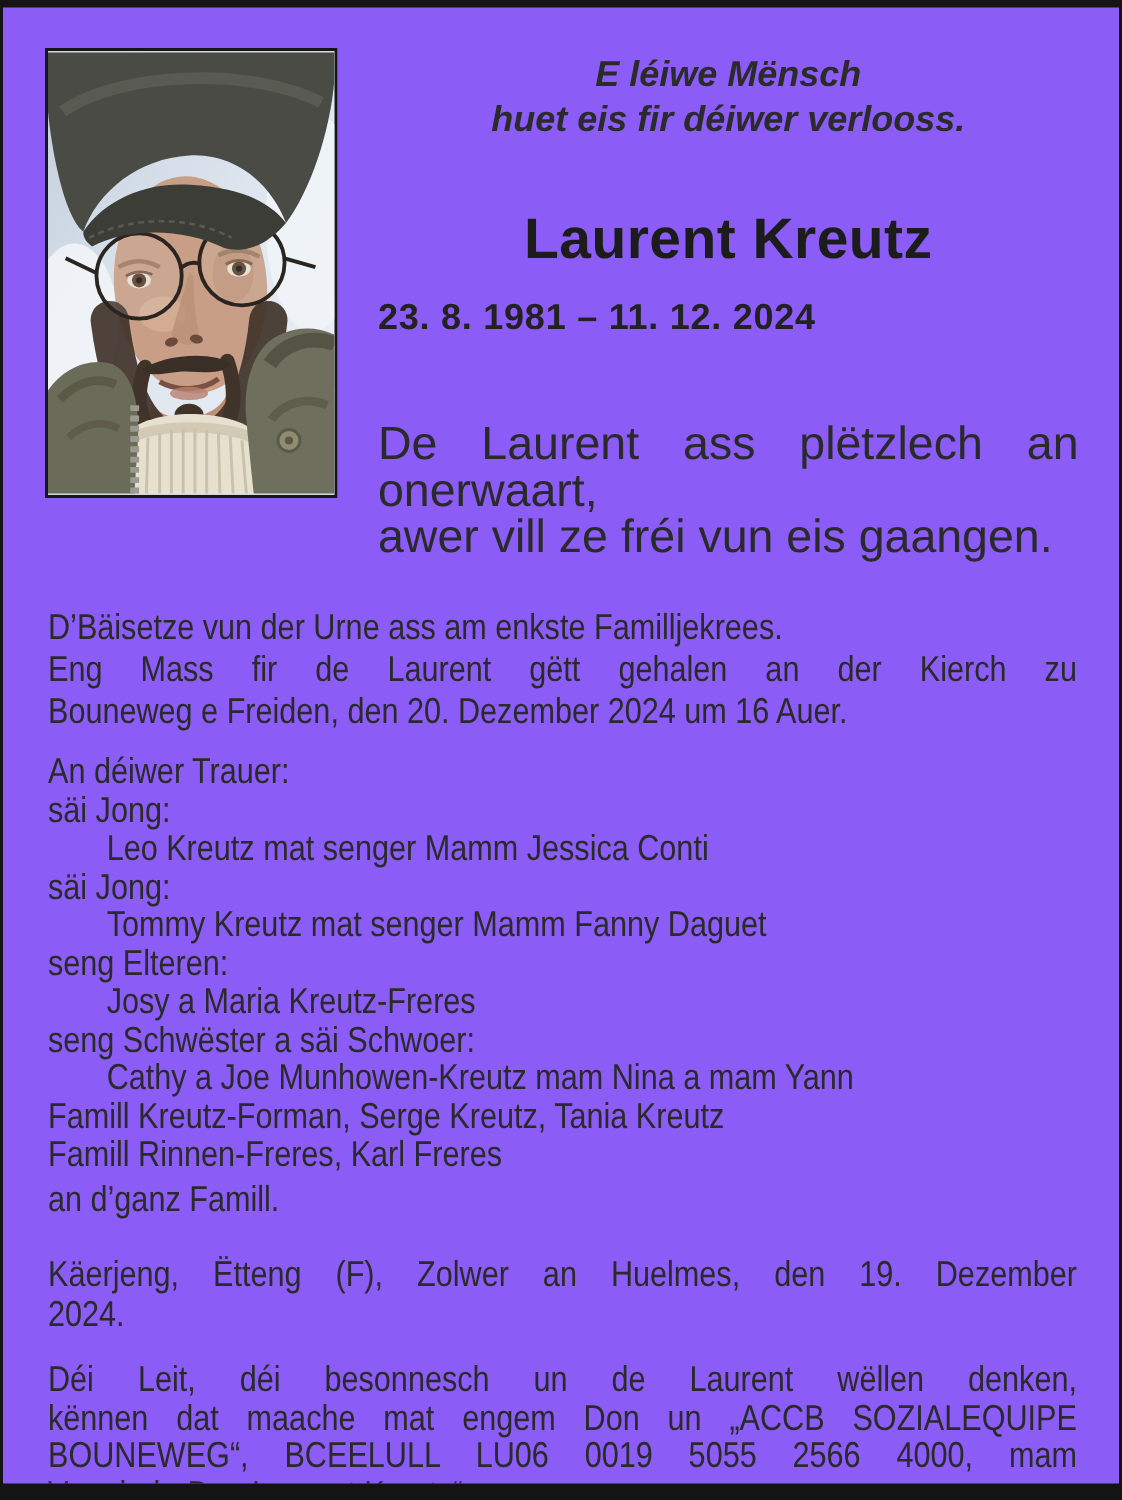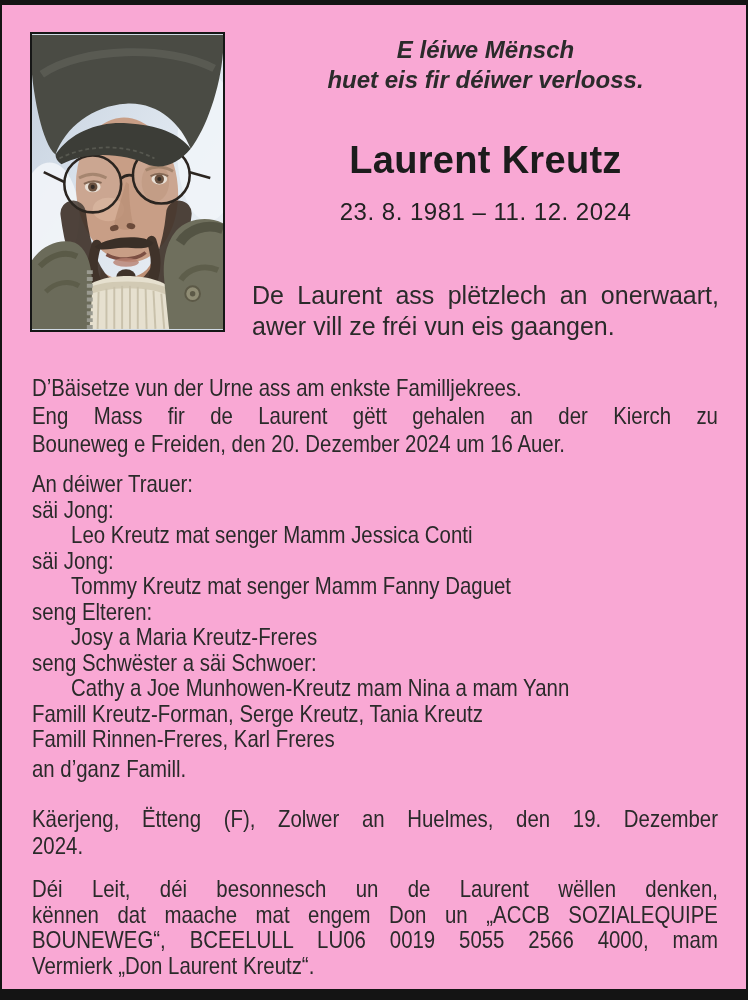--- a/index.html
+++ b/index.html
@@ -1,20 +1,20 @@
 <!DOCTYPE html>
 <html><head>
 <meta charset="utf-8">
 <style>
   * { box-sizing: border-box; }
   html, body { margin: 0; padding: 0; background: #ffffff; }
   .page {
     position: relative;
     width: 748px; height: 1000px;
-    background: #f9a8d4;
+    background: #8b5cf6;
     border-style: solid; border-color: #141414;
     border-width: 5px 2px 11px 2px;
     overflow: hidden;
     font-family: "Liberation Sans", sans-serif;
     color: #2a2a2a;
   }
   .header { display: flex; align-items: flex-start; margin: 27px 27px 0 28px; }
   .photo {
     width: 195px; height: 300px; flex: none;
     border: 2px solid #161616; background: #cfd9e4; overflow: hidden;
@@ -23,24 +23,24 @@
   .header-right { flex: 1; padding-left: 27px; min-width: 0; }
   .motto {
     font-style: italic; font-size: 24px; line-height: 30px;
     text-align: center; color: #2b2b2b; margin-top: 3px; font-weight: 600;
   }
   .name {
     font-size: 38px; line-height: 44px; font-weight: 700;
     text-align: center; margin-top: 43px; color: #1c1c1c; letter-spacing: 0.3px;
   }
   .dates {
-    font-size: 24px; line-height: 28px; font-weight: 400;
-    text-align: center; margin-top: 16px; color: #222222; letter-spacing: 0.5px;
-  }
-  .intro { margin-top: 54px; font-size: 25px; line-height: 31px; color: #2a2a2a; }
+    font-size: 24px; line-height: 28px; font-weight: 700;
+    margin-top: 16px; color: #222222; letter-spacing: 0.5px;
+  }
+  .intro { margin-top: 54px; font-size: 31px; line-height: 31px; color: #2a2a2a; }
   .j { text-align: justify; text-align-last: justify; }
   .bodytext { margin: 32px 36px 0 30px; }
   .cond {
     width: 807px; transform: scaleX(0.85); transform-origin: 0 0;
     font-size: 24px; line-height: 25.5px; color: #2a2a2a;
   }
   .funeral .line { line-height: 28px; }
   .mourn { margin-top: 13px; }
   .closing { margin-top: 4px; }
   .place { margin-top: 24px; }

